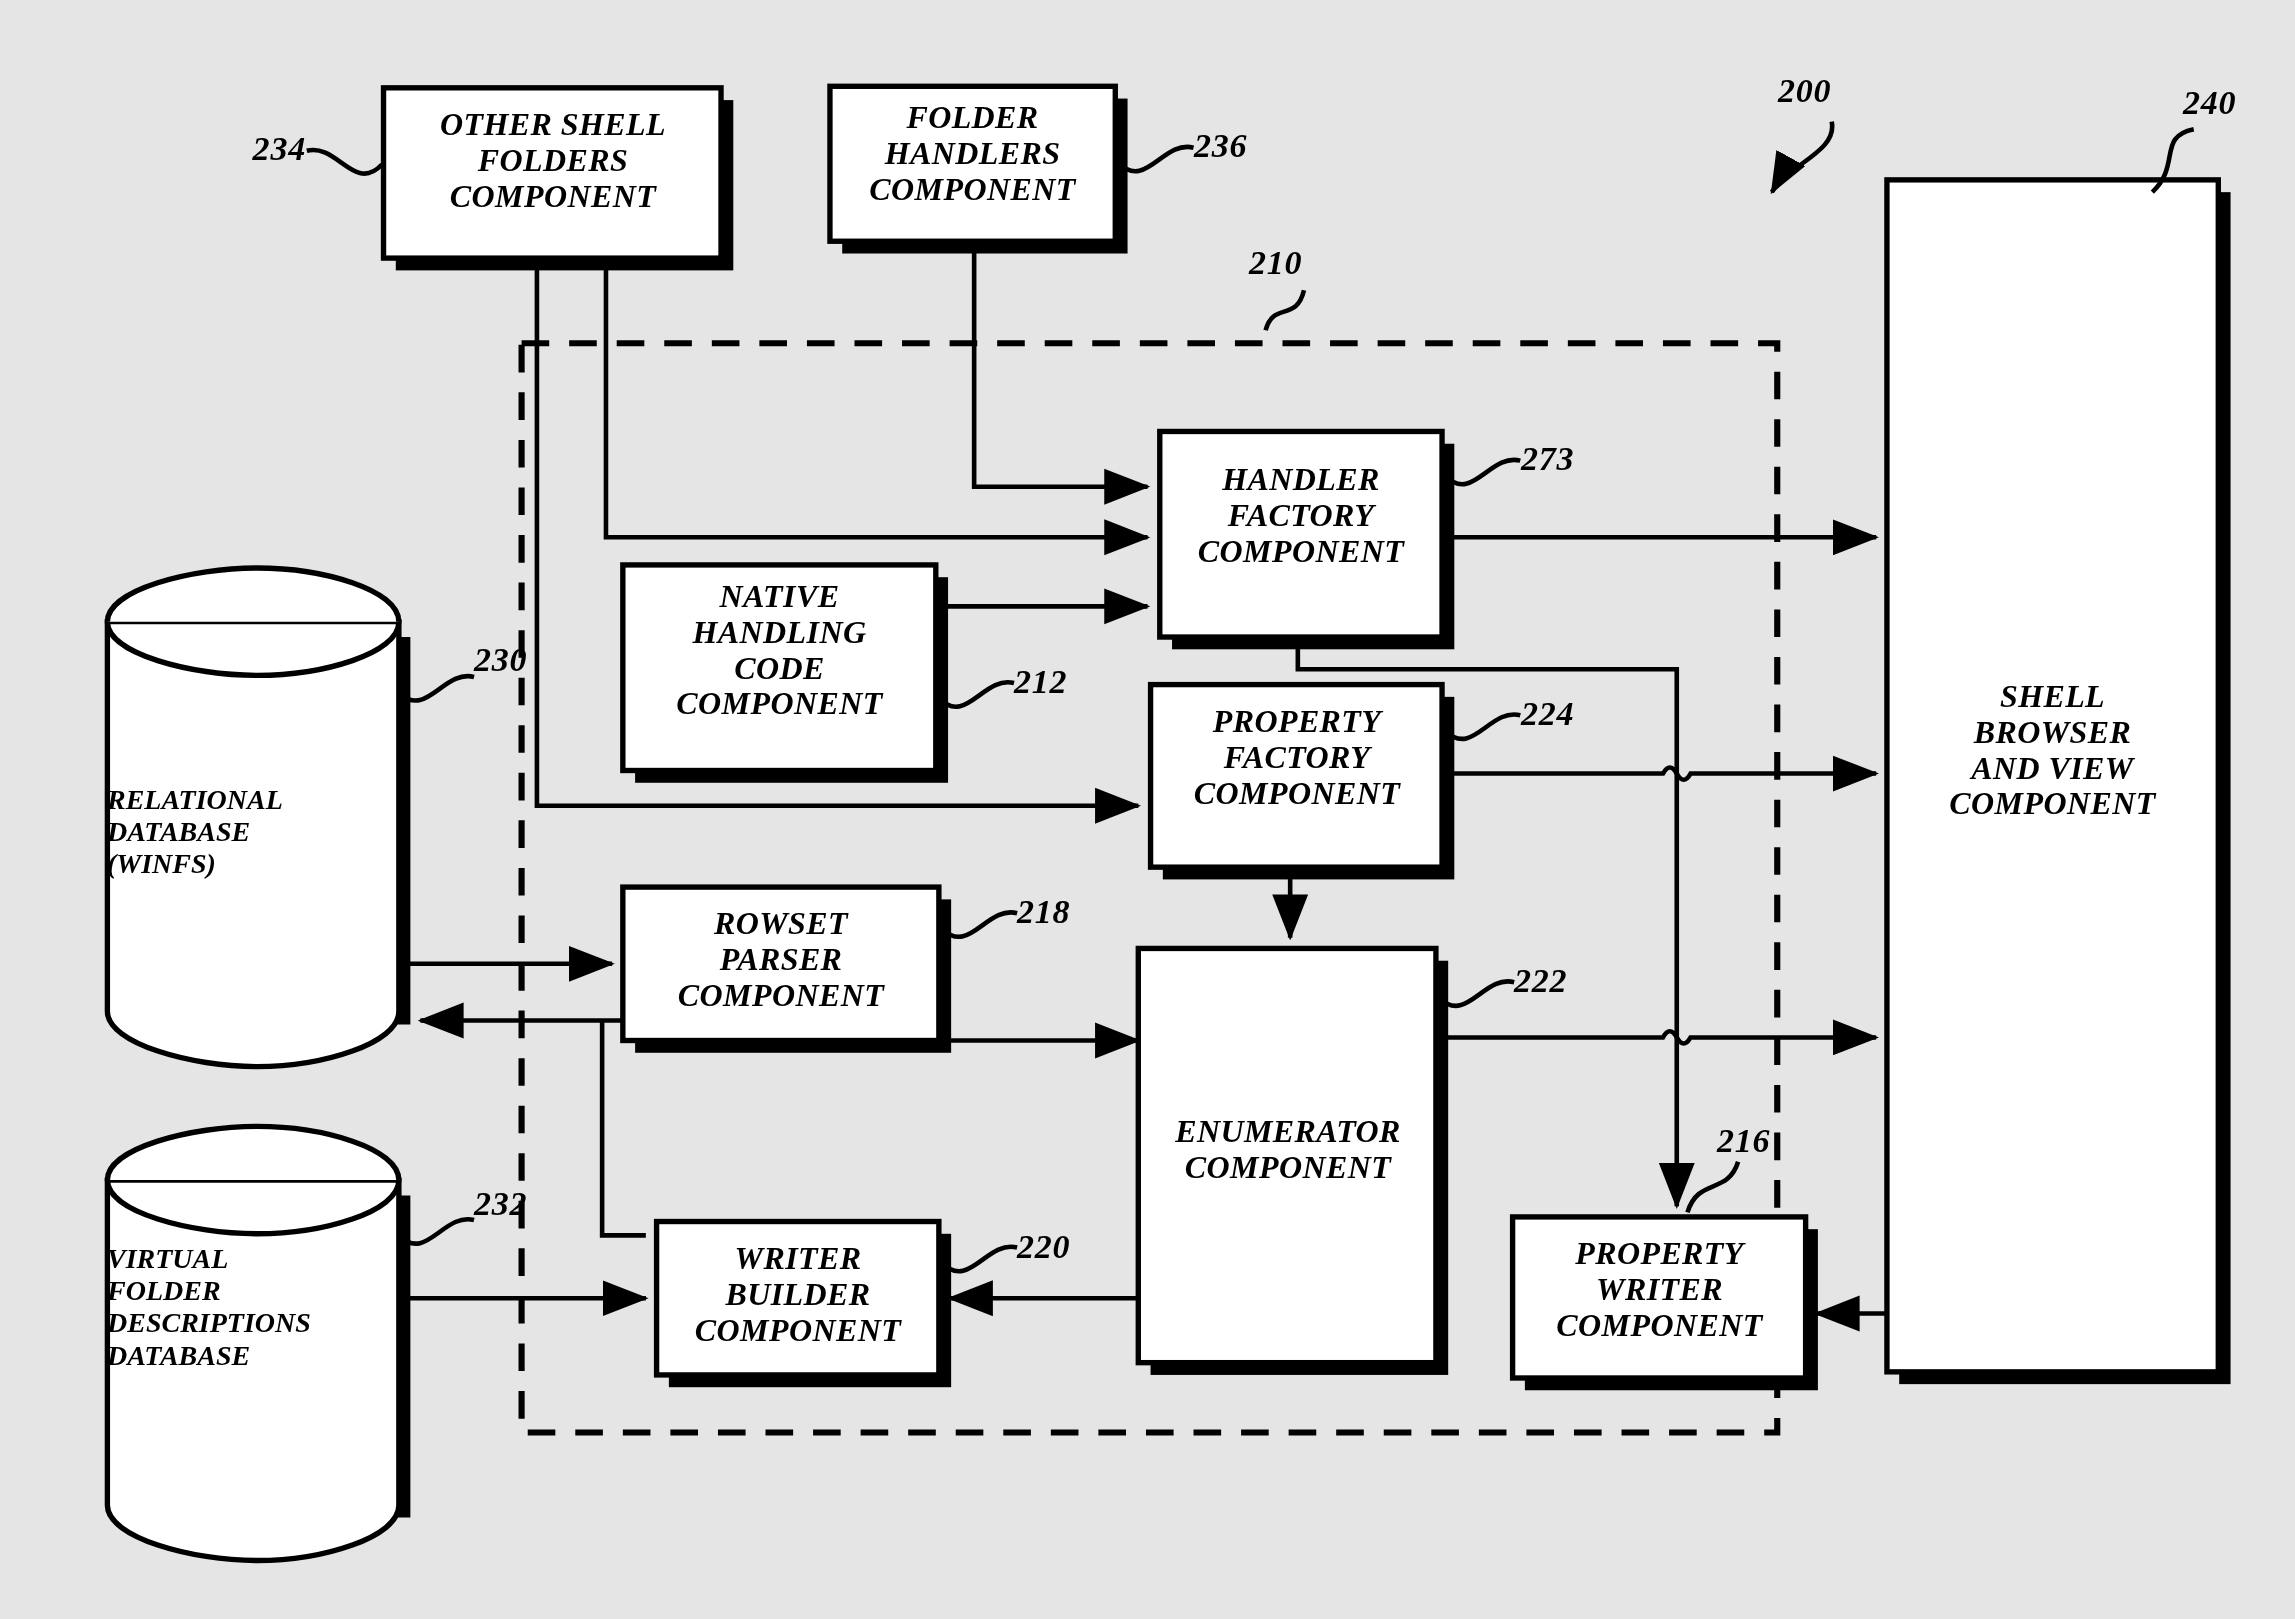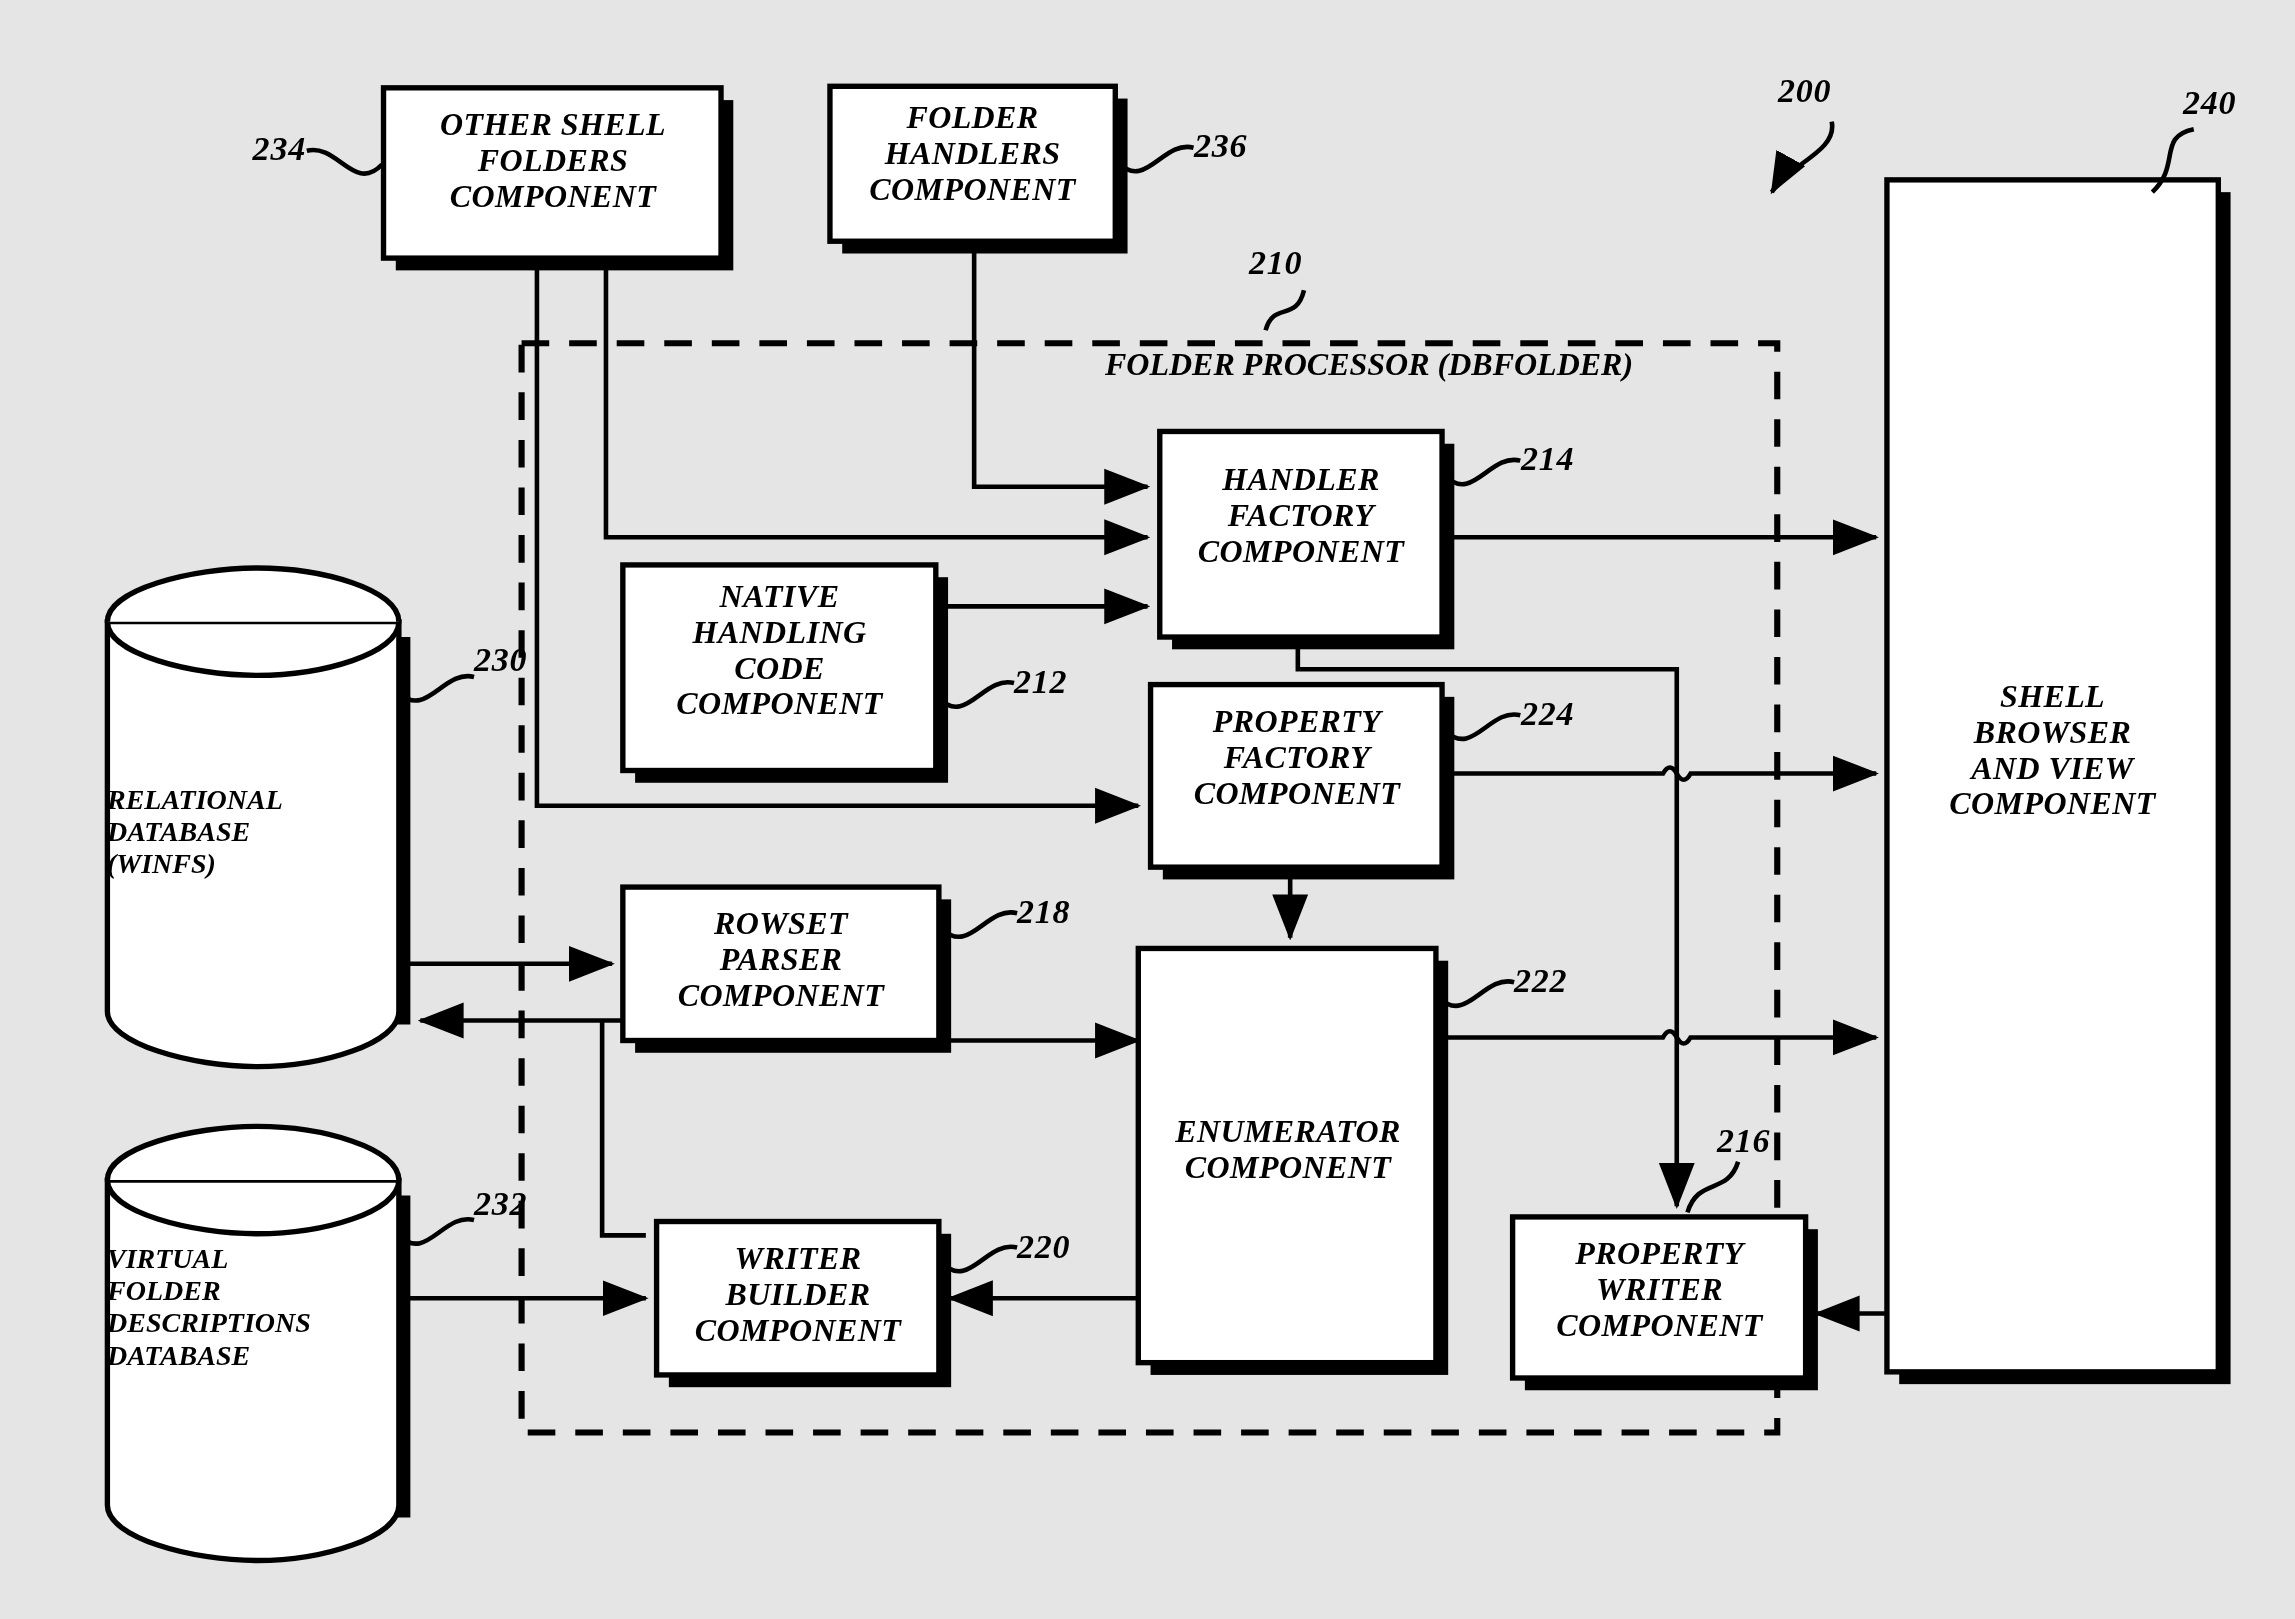--- a/index.html
+++ b/index.html
@@ -224,29 +224,28 @@
 
   <div class="cyl-label" style="left:107px; top:784px; width:292px;">RELATIONAL
 DATABASE
 (WINFS)</div>
 
   <div class="cyl-label" style="left:107px; top:1243px; width:292px;">VIRTUAL
 FOLDER
 DESCRIPTIONS
 DATABASE</div>
 
-  <div class="region-title" style="left:1105px; top:347px; width:660px; text-align:left;">FOLDER PROCESSOR (DBFOLDER)</div>
 
   <div class="ref-num" style="left:222px; top:130px; width:84px; text-align:right;">234</div>
 
   <div class="ref-num" style="left:1194px; top:127px; width:92px; text-align:left;">236</div>
 
   <div class="ref-num" style="left:1249px; top:244px; width:107px; text-align:left;">210</div>
 
-  <div class="ref-num" style="left:1521px; top:440px; width:107px; text-align:left;">214</div>
+  <div class="ref-num" style="left:1521px; top:440px; width:107px; text-align:left;">273</div>
 
   <div class="ref-num" style="left:1014px; top:663px; width:107px; text-align:left;">212</div>
 
   <div class="ref-num" style="left:1521px; top:695px; width:107px; text-align:left;">224</div>
 
   <div class="ref-num" style="left:1017px; top:893px; width:107px; text-align:left;">218</div>
 
   <div class="ref-num" style="left:1514px; top:962px; width:107px; text-align:left;">222</div>
 
   <div class="ref-num" style="left:1017px; top:1228px; width:107px; text-align:left;">220</div>

